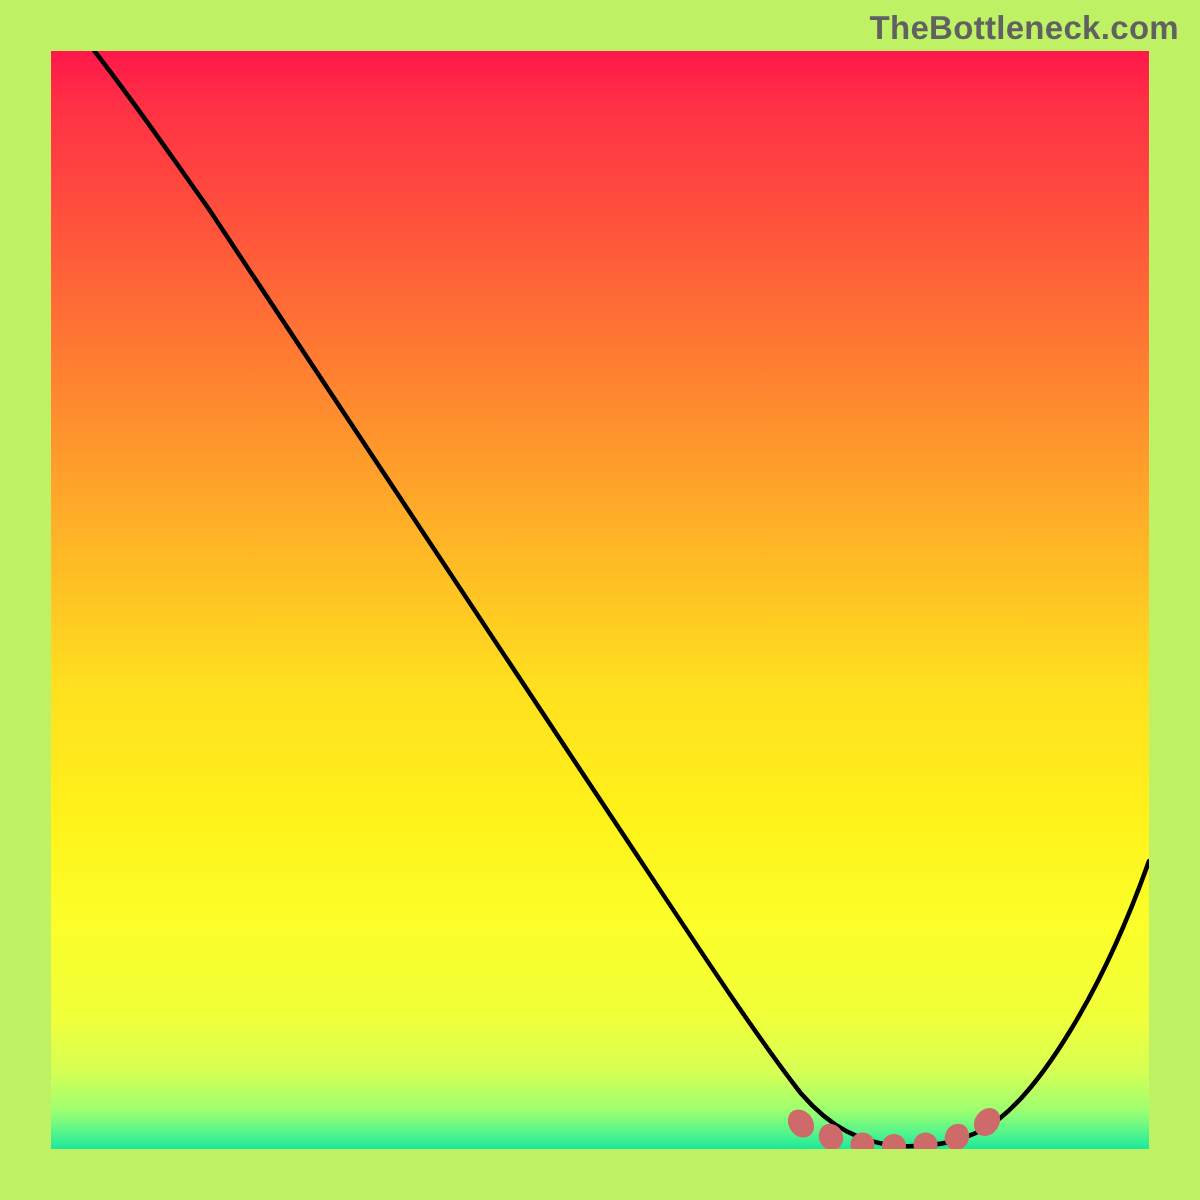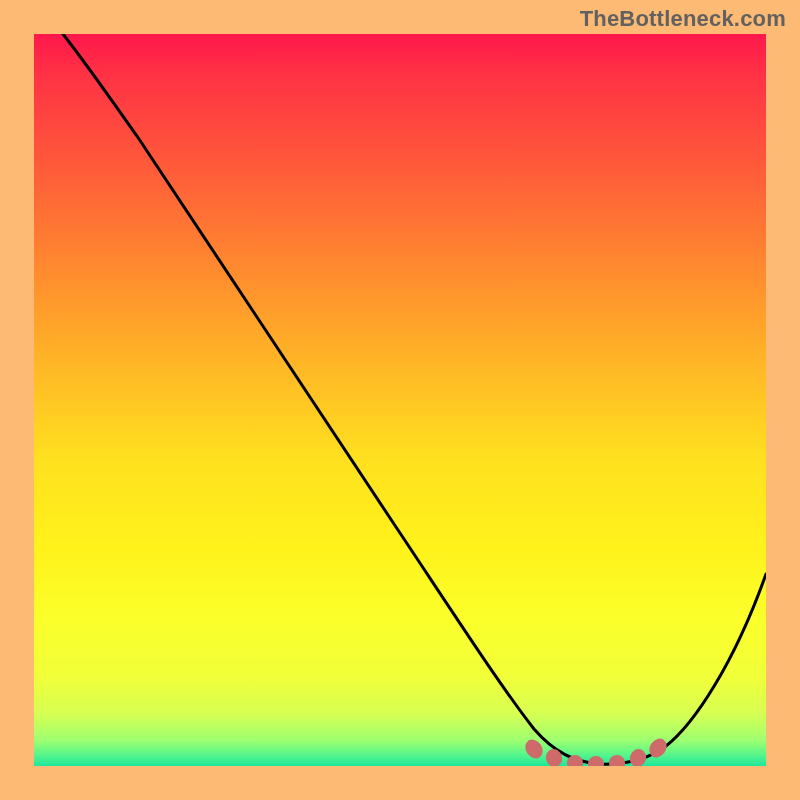--- a/index.html
+++ b/index.html
@@ -1,20 +1,20 @@
 <!DOCTYPE html>
 <html><head>
 <meta charset="utf-8">
 <style>
   * { margin: 0; padding: 0; box-sizing: border-box; }
   html, body { width: 800px; height: 800px; overflow: hidden; background: #000; }
   .outer {
     width: 800px;
     height: 800px;
-    background: #fdba74;
+    background: #bef264;
     position: relative;
   }
   .watermark {
     position: absolute;
     top: 6px;
     right: 14px;
     color: #616161;
     font-family: Arial, Helvetica, sans-serif;
     font-size: 22px;
     font-weight: 600;

